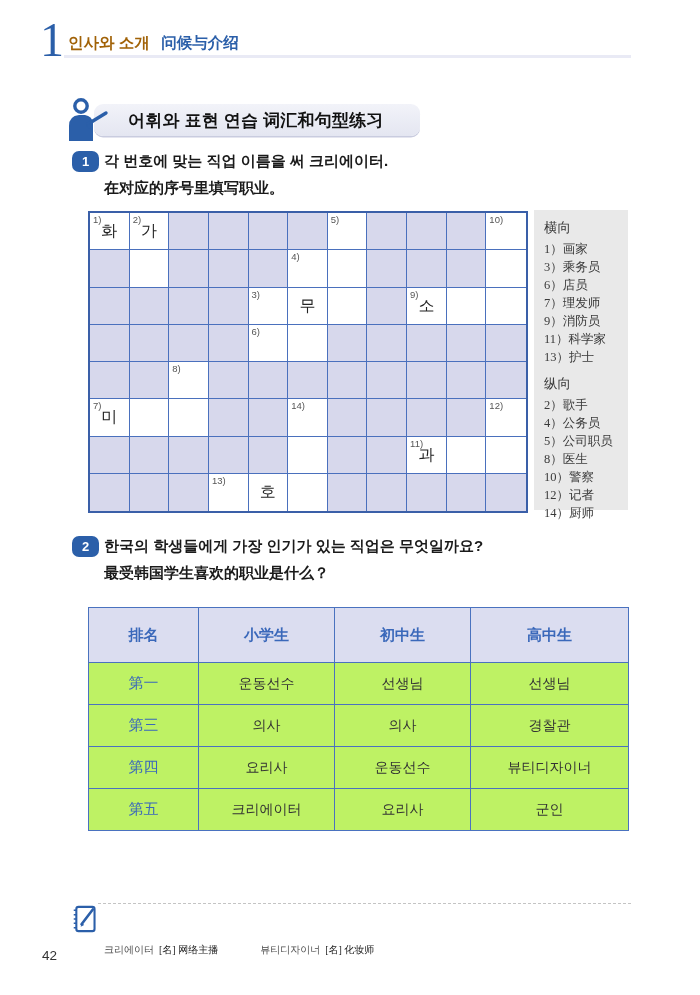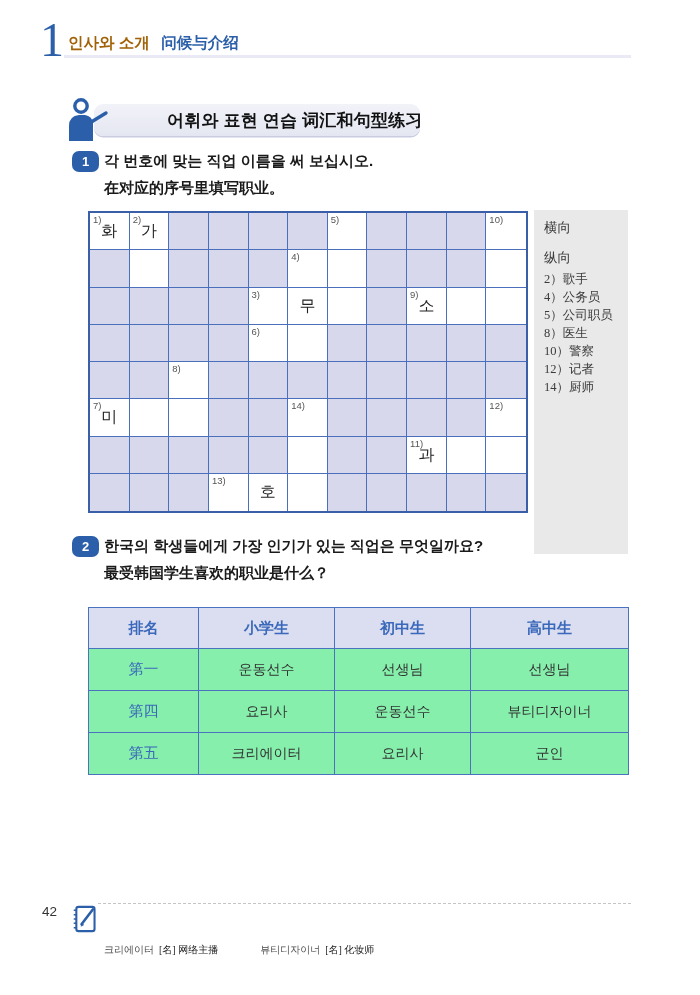--- a/index.html
+++ b/index.html
@@ -31,21 +31,21 @@
   .chapter-titles .zh{color:var(--accent);font-family:"Liberation Serif","DejaVu Serif",serif;margin-left:7px;}
   .header-rule{position:absolute;left:64px;top:55px;width:567px;height:3px;background:#e9eaf5;}
 
   
   .banner{
     position:absolute;left:94px;top:104px;width:326px;height:32px;
     background:linear-gradient(#f2f3f9,#e4e6f1);
     border-radius:9px;box-shadow:0 1.5px 0 #c9ccdf;
     display:flex;align-items:center;padding-left:34px;
   }
-  .banner-text{font-size:17px;font-weight:bold;color:#111;white-space:nowrap;letter-spacing:.2px;margin-left:39px;}
+  .banner-text{font-size:17px;font-weight:bold;color:#111;white-space:nowrap;letter-spacing:.2px;}
   .teacher-icon{position:absolute;left:66px;top:97px;width:46px;height:44px;}
 
   
   .badge{
     position:absolute;width:27px;height:21px;border-radius:7px;background:var(--accent);
     color:#fff;font-size:13px;font-weight:bold;display:flex;align-items:center;justify-content:center;
   }
   .ex-line-ko{position:absolute;left:104px;font-size:15px;font-weight:600;color:#1a1a1a;white-space:nowrap;}
   .ex-line-zh{position:absolute;left:104px;font-size:15px;font-weight:600;color:#1a1a1a;white-space:nowrap;}
 
@@ -64,56 +64,56 @@
     position:absolute;top:1px;left:3px;font-size:9.5px;color:#555;
     font-family:"Liberation Sans",sans-serif;
   }
   .cw-char{
     position:absolute;left:0;right:0;top:8px;text-align:center;
     font-size:16px;color:#222;
   }
 
   
   .clue-panel{
-    position:absolute;left:534px;top:210px;width:94px;height:344px;
+    position:absolute;left:534px;top:210px;width:94px;height:300px;
     background:var(--panel-bg);padding:9px 8px 0 10px;
     font-family:"Liberation Serif","DejaVu Serif",serif;color:#3a3a3a;
   }
   .clue-heading{font-size:13.5px;margin-bottom:3px;}
   .clue-item{font-size:12.5px;line-height:18px;white-space:nowrap;}
   .clue-gap{height:9px;}
 
   
   .rank-table{
     position:absolute;left:88px;top:607px;border-collapse:collapse;
   }
   .rank-table th,.rank-table td{
     border:1.5px solid var(--table-border);text-align:center;vertical-align:middle;
   }
   .rank-table th{
-    height:41px;background:var(--table-head-bg);
+    height:55px;background:var(--table-head-bg);
     font-family:"Liberation Serif","DejaVu Serif",serif;
     font-size:15px;font-weight:600;color:var(--blue-text);
   }
-  .rank-table td{height:42px;font-size:14px;color:#333;background:#86efac;}
+  .rank-table td{height:42px;font-size:14px;color:#333;background:#bef264;}
   .rank-table td.rank{
     font-family:"Liberation Serif","DejaVu Serif",serif;
     font-size:15px;color:var(--blue-text);
   }
   .col-rank{width:110px;} .col-a{width:136px;} .col-b{width:136px;} .col-c{width:158px;}
 
   
   .note-rule{position:absolute;left:98px;top:903px;width:533px;border-top:1.5px dashed #c4c4c4;}
   .note-icon{position:absolute;left:72px;top:903px;width:26px;height:32px;}
   .vocab-line{position:absolute;left:104px;top:915px;font-size:10px;white-space:nowrap;margin-top:28px;}
   .vocab-item{margin-right:42px;}
   .v-word{color:#4a4a4a;}
   .v-zh{color:#222;font-family:"Liberation Serif","DejaVu Serif",serif;margin-left:5px;}
 
-  .page-num{position:absolute;left:42px;top:904px;font-size:13.5px;color:#333;}
+  .page-num{position:absolute;left:42px;top:948px;font-size:13.5px;color:#333;}
 </style>
 </head>
 <body>
 
 <div class="chapter-num">1</div>
 <div class="chapter-titles">
   <span class="ko">인사와 소개</span>
   <span class="zh">问候与介绍</span>
 </div>
 <div class="header-rule"></div>
@@ -122,21 +122,21 @@
   <span class="banner-text">어휘와 표현 연습  词汇和句型练习</span>
 </div>
 <svg class="teacher-icon" viewBox="0 0 46 44">
   <circle cx="15" cy="9" r="6.2" fill="#ffffff" stroke="#2b5fa9" stroke-width="3.4"></circle>
   <path d="M3 44 L3 29 Q3 19 13 18 L19 18 Q26 19 27 26 L27 44 Z" fill="#2b5fa9"></path>
   <path d="M22 27 L40 16" stroke="#2b5fa9" stroke-width="3.4" stroke-linecap="round"></path>
   <path d="M20 29 L28 24 L24 32 Z" fill="#2b5fa9"></path>
 </svg>
 
 <div class="badge" style="left:72px;top:151px;">1</div>
-<div class="ex-line-ko" style="top:152px;">각 번호에 맞는 직업 이름을 써 보십시오.</div>
+<div class="ex-line-ko" style="top:152px;">각 번호에 맞는 직업 이름을 써 크리에이터.</div>
 <div class="ex-line-zh" style="top:179px;">在对应的序号里填写职业。</div>
 
 <div class="cw-grid">
     <div class="cw-cell white">
       <span class="cw-num">1)</span>
       <span class="cw-char">화</span>
     </div>
     <div class="cw-cell white">
       <span class="cw-num">2)</span>
       <span class="cw-char">가</span>
@@ -255,20 +255,29 @@
     <div class="cw-cell white"></div>
     <div class="cw-cell shaded"></div>
     <div class="cw-cell shaded"></div>
     <div class="cw-cell shaded"></div>
     <div class="cw-cell shaded"></div>
     <div class="cw-cell shaded"></div>
   </div>
 
 <div class="clue-panel">
   <div class="clue-heading">横向</div>
+  <div id="across-list">
+      <div class="clue-item">1）画家</div>
+      <div class="clue-item">3）乘务员</div>
+      <div class="clue-item">6）店员</div>
+      <div class="clue-item">7）理发师</div>
+      <div class="clue-item">9）消防员</div>
+      <div class="clue-item">11）科学家</div>
+      <div class="clue-item">13）护士</div>
+    </div>
   <div class="clue-gap"></div>
   <div class="clue-heading">纵向</div>
   <div id="down-list">
       <div class="clue-item">2）歌手</div>
       <div class="clue-item">4）公务员</div>
       <div class="clue-item">5）公司职员</div>
       <div class="clue-item">8）医生</div>
       <div class="clue-item">10）警察</div>
       <div class="clue-item">12）记者</div>
       <div class="clue-item">14）厨师</div>
@@ -295,20 +304,26 @@
       </tr>
     </thead>
   <tbody id="rank-body">
       <tr>
         <td class="rank">第一</td>
         <td>운동선수</td>
         <td>선생님</td>
         <td>선생님</td>
       </tr>
       <tr>
+        <td class="rank">第三</td>
+        <td>의사</td>
+        <td>의사</td>
+        <td>경찰관</td>
+      </tr>
+      <tr>
         <td class="rank">第四</td>
         <td>요리사</td>
         <td>운동선수</td>
         <td>뷰티디자이너</td>
       </tr>
       <tr>
         <td class="rank">第五</td>
         <td>크리에이터</td>
         <td>요리사</td>
         <td>군인</td>

